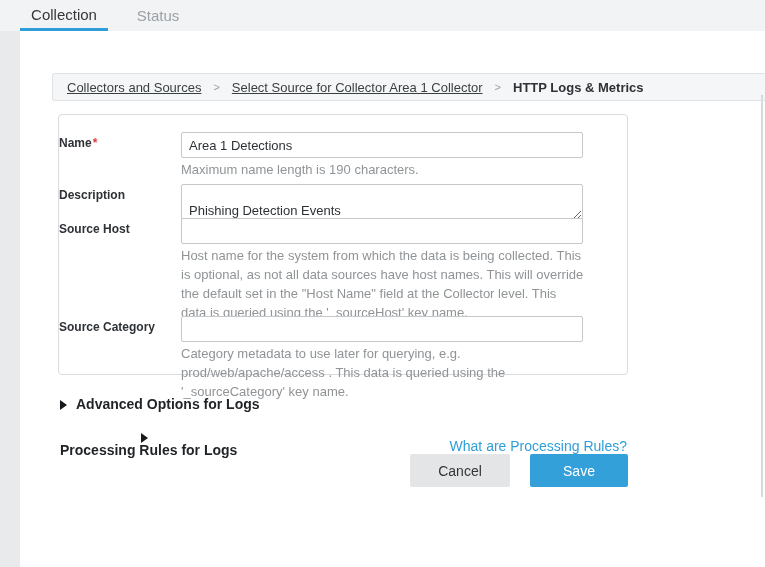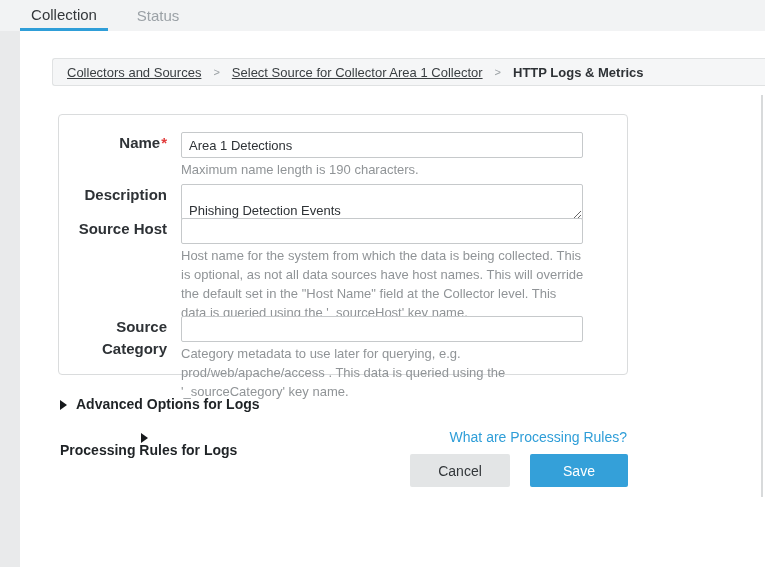--- a/index.html
+++ b/index.html
@@ -12,35 +12,35 @@
   .left-strip { position:absolute; left:0; top:31px; width:20px; height:536px; background:#e9eaeb; }
   .tab { position:absolute; top:0; height:31px; display:flex; align-items:center; justify-content:center;
          font-size:15px; cursor:pointer; }
   .tab.active { left:20px; width:88px; color:#33373a; border-bottom:3px solid #2f9ed8; }
   .tab.inactive { left:116px; width:84px; color:#9ba1a6; }
 
   
   .content { position:absolute; left:20px; top:31px; width:745px; height:536px; background:#ffffff; }
 
   
-  .breadcrumb { position:absolute; left:32px; top:27px; width:713px; height:28px; background:#f5f6f7;
+  .breadcrumb { position:absolute; left:32px; top:42px; width:713px; height:28px; background:#f5f6f7;
                 border:1px solid #e0e2e3; border-right:none; border-radius:3px 0 0 3px;
                 display:flex; align-items:center; padding-left:14px; font-size:13px; color:#3a3f42; }
   .crumb-link { text-decoration:underline; color:#3a3f42; cursor:pointer; }
   .crumb-sep { margin:0 12px; color:#9aa0a4; font-size:11px; }
   .crumb-current { color:#2e3236; font-weight:bold; }
 
   
   .scroll-thumb { position:absolute; left:741px; top:64px; width:2px; height:402px; background:#d8dadb; }
 
   
   .panel { position:absolute; left:38px; top:83px; width:570px; height:261px; background:#ffffff;
            border:1px solid #dadcdd; border-radius:4px; }
   .frow { position:absolute; left:0; width:100%; }
-  .flabel { position:absolute; left:0; width:108px; text-align:right; font-size:15px; font-weight:bold;
+  .flabel { position:absolute; left:0; width:108px; font-size:12px; font-weight:bold;
             color:#2e3236; line-height:22px; }
   .req { color:#e23b3b; margin-left:1px; }
   .fctrl { position:absolute; left:122px; }
   .tinput { width:402px; height:22px; border:1px solid #c6c9cb; border-radius:2px; padding:12px 7px;
             font-family:"Liberation Sans", sans-serif; font-size:13px; color:#2e3236; background:#fff; }
   .tarea  { width:402px; height:18px; border:1px solid #c6c9cb; border-radius:2px; padding:17px 7px;
             font-family:"Liberation Sans", sans-serif; font-size:13px; color:#2e3236; resize:vertical;
             overflow:hidden; line-height:17px; }
   .helper { position:absolute; left:122px; width:404px; font-size:13px; color:#909497; line-height:19px; }
 
@@ -53,21 +53,21 @@
   .help-cat   { top:229px; }
 
   
   .section { position:absolute; left:40px; display:flex; align-items:center; cursor:pointer; }
   .section-advanced { top:366px; }
   .section-processing { top:402px;flex-direction:column; }
   .tri { width:0; height:0; border-top:5px solid transparent; border-bottom:5px solid transparent;
          border-left:7px solid #16191b; margin-right:9px; }
   .section-label { font-size:14px; font-weight:bold; color:#1f2326; line-height:15px; }
 
-  .help-link { position:absolute; top:398px; right:138px; font-size:14px; color:#2f9ed8; cursor:pointer; }
+  .help-link { position:absolute; top:407px; right:138px; font-size:14px; color:#2f9ed8; cursor:pointer; }
 
   
   .btn-row { position:absolute; top:423px; right:137px; display:flex; gap:20px; }
   .btn { height:33px; border:none; border-radius:2px; font-family:"Liberation Sans", sans-serif;
          font-size:14px; cursor:pointer; }
   .btn-cancel { width:100px; background:#e3e5e6; color:#33373a; }
   .btn-save { width:98px; background:#34a0d9; color:#ffffff; }
 </style>
 </head>
 <body>

